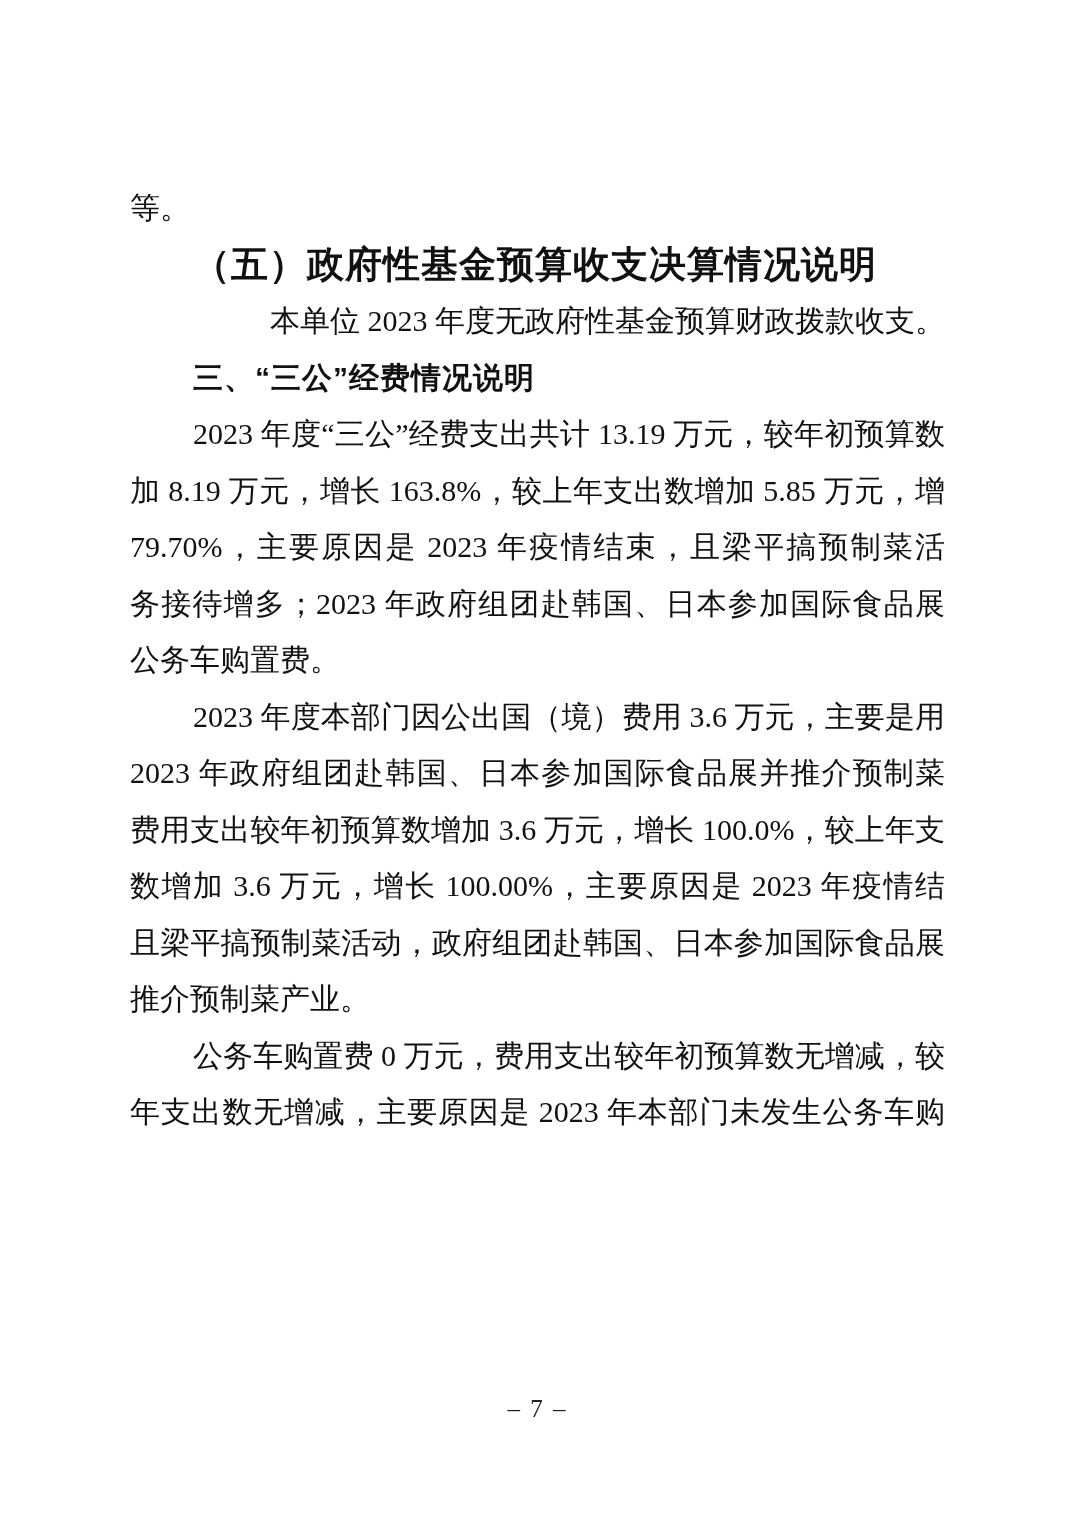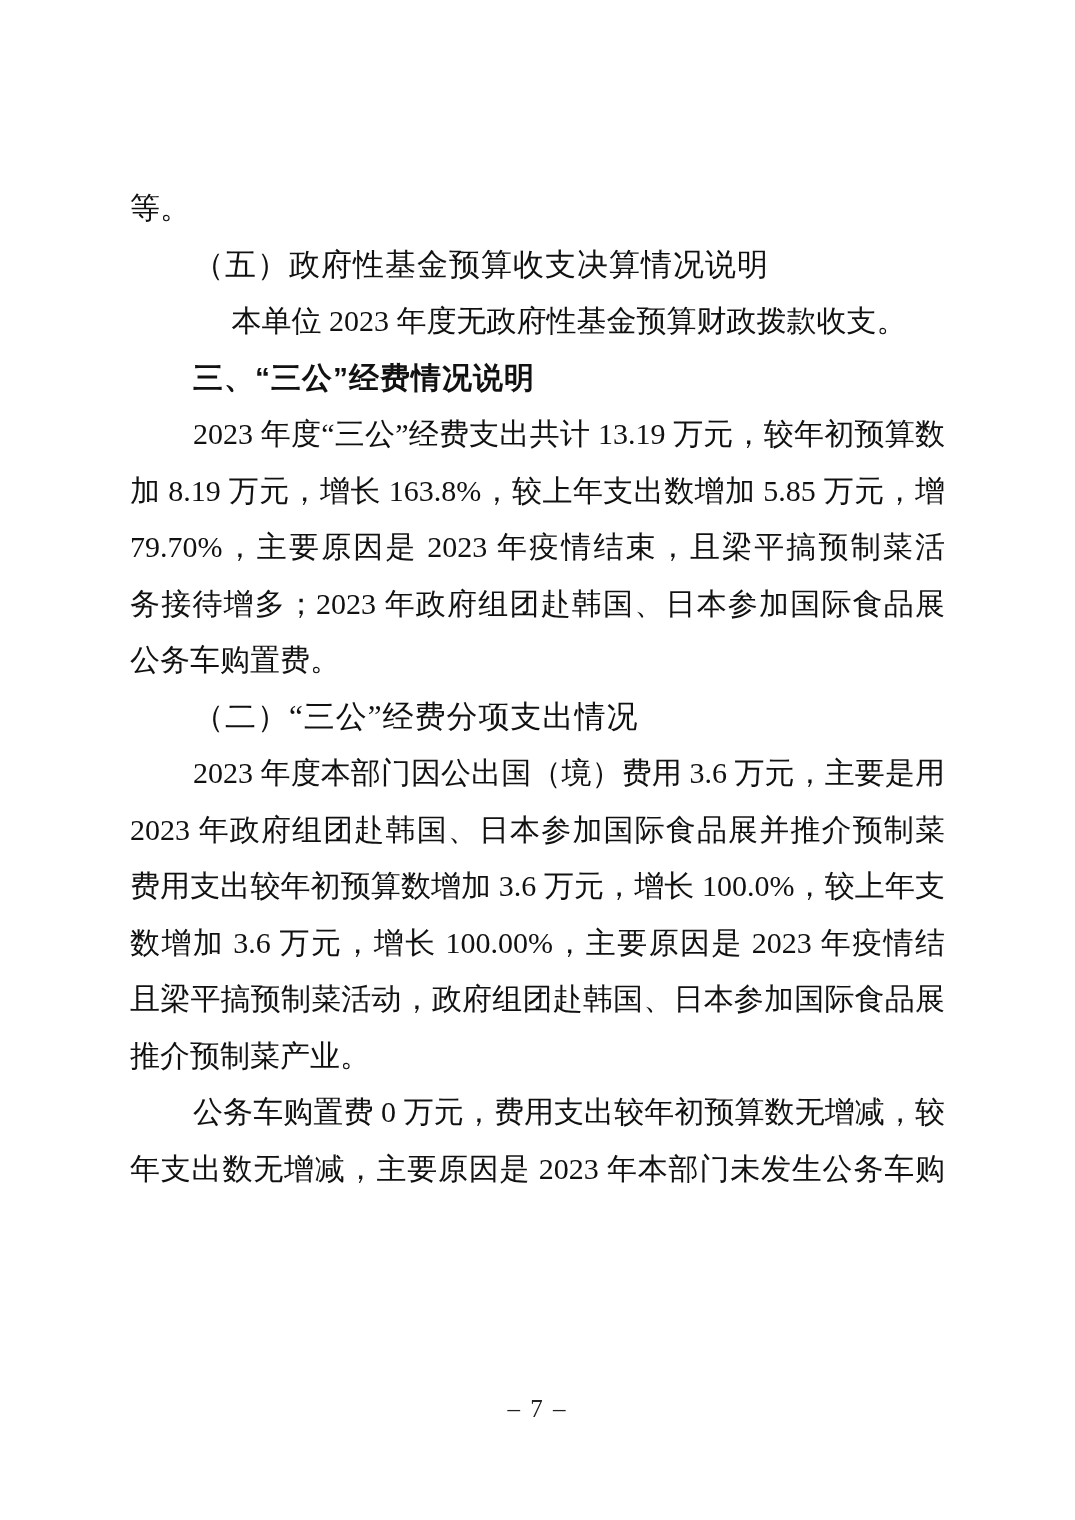--- a/index.html
+++ b/index.html
@@ -40,35 +40,35 @@
     text-align: justify;
     text-align-last: justify;
   }
   
   .p-last {
     text-align: left;
   }
   
   .p-only {
     text-indent: 63px;
-    text-align: center;
+    text-align: right;
   }
   
   .h1 {
     padding-left: 63px;
     font-family: "Liberation Sans", "DejaVu Sans", sans-serif;
     font-weight: bold;
     font-size: 30px;
     letter-spacing: 1px;
   }
   
   .h2 {
     padding-left: 63px;
-    font-weight: normal;
-    font-size: 31px;
+    font-weight: bold;
+    font-size: 37px;
     letter-spacing: 1px;
   }
   .footer {
     position: absolute;
     left: 0;
     top: 1395px;
     width: 1075px;
     text-align: center;
   }
   .page-number {
@@ -84,21 +84,20 @@
   <div class="content" id="doc-body">
       <div class="line p-last">等。</div>
       <div class="line h2">（五）政府性基金预算收支决算情况说明</div>
       <div class="line p-only">本单位 2023 年度无政府性基金预算财政拨款收支。</div>
       <div class="line h1">三、“三公”经费情况说明</div>
       <div class="line p-first">2023 年度“三公”经费支出共计 13.19 万元，较年初预算数增</div>
       <div class="line p-body">加 8.19 万元，增长 163.8%，较上年支出数增加 5.85 万元，增长</div>
       <div class="line p-body">79.70%，主要原因是 2023 年疫情结束，且梁平搞预制菜活动，公</div>
       <div class="line p-body">务接待增多；2023 年政府组团赴韩国、日本参加国际食品展并推</div>
       <div class="line p-last">公务车购置费。</div>
-      <div class="line h2">（二）“三公”经费分项支出情况</div>
       <div class="line p-first">2023 年度本部门因公出国（境）费用 3.6 万元，主要是用于</div>
       <div class="line p-body">2023 年政府组团赴韩国、日本参加国际食品展并推介预制菜产业。</div>
       <div class="line p-body">费用支出较年初预算数增加 3.6 万元，增长 100.0%，较上年支出</div>
       <div class="line p-body">数增加 3.6 万元，增长 100.00%，主要原因是 2023 年疫情结束，</div>
       <div class="line p-body">且梁平搞预制菜活动，政府组团赴韩国、日本参加国际食品展并</div>
       <div class="line p-last">推介预制菜产业。</div>
       <div class="line p-first">公务车购置费 0 万元，费用支出较年初预算数无增减，较上</div>
       <div class="line p-body">年支出数无增减，主要原因是 2023 年本部门未发生公务车购置支</div>
     </div>
   <div class="footer">

